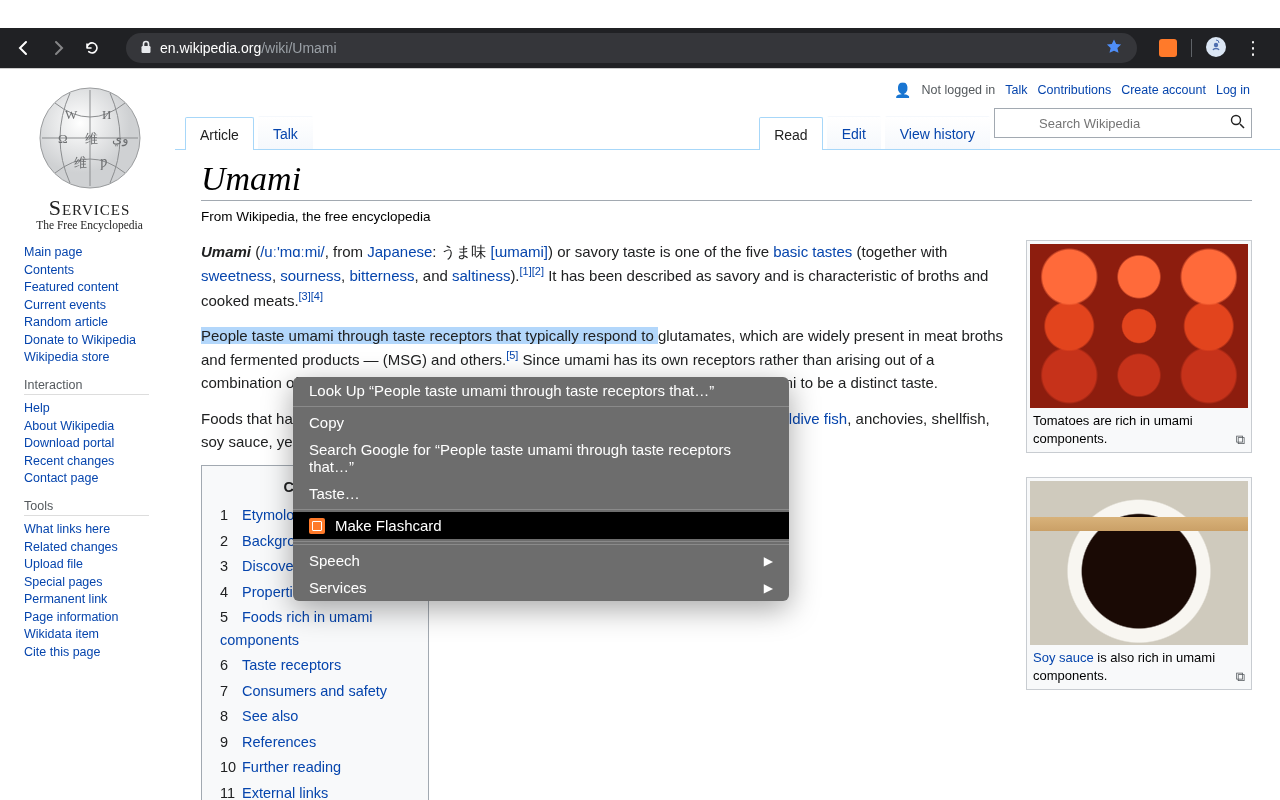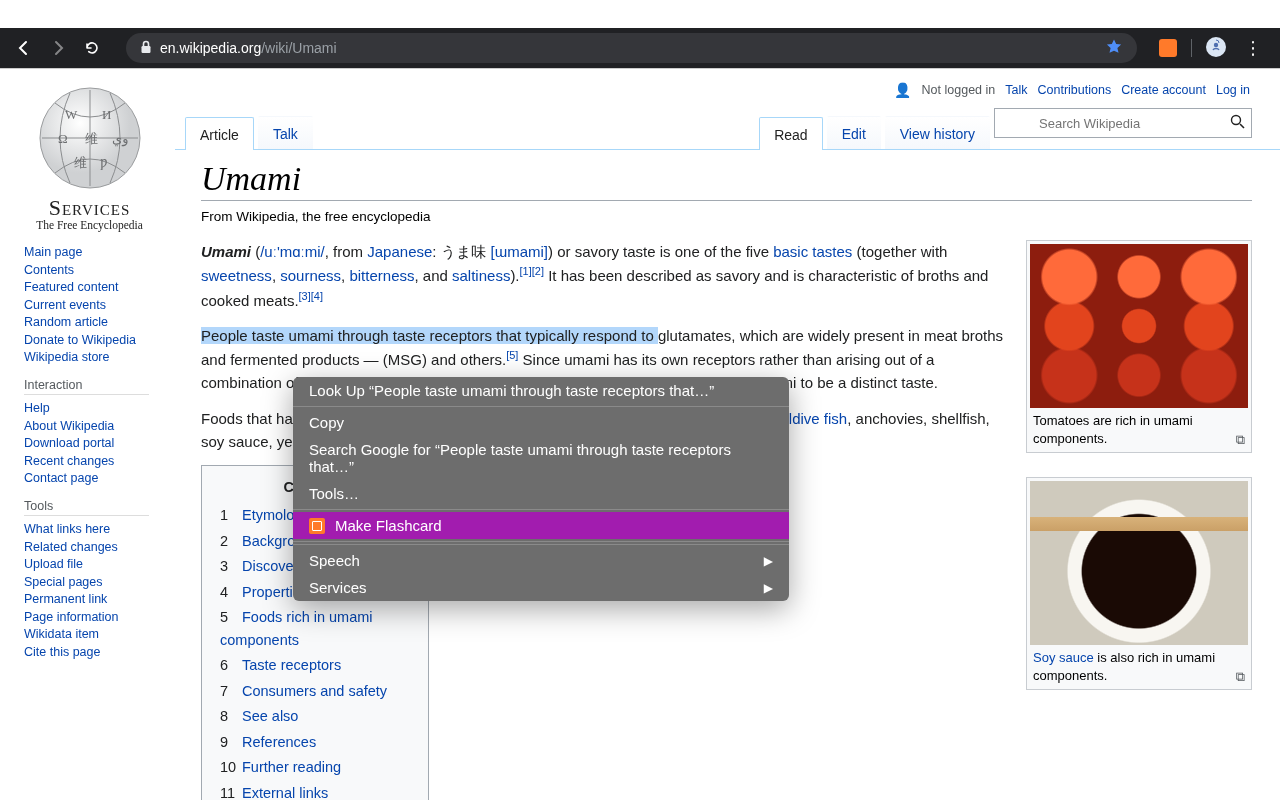--- a/index.html
+++ b/index.html
@@ -83,21 +83,21 @@
   
   .toc { border:1px solid #a2a9b1; background:#f8f9fa; padding:10px 18px 12px; font-size:14.5px; width:228px; margin-top:8px; }
   .toc-title { text-align:center; font-weight:bold; margin-bottom:6px; }
   .toc ol { list-style:none; }
   .toc li { margin:3px 0; }
   .toc .n { color:#202122; display:inline-block; width:22px; }
 
   
   .ctxmenu { position:absolute; left:293px; top:377px; width:496px; background:#6d6d6d; border-radius:6px; box-shadow:0 8px 30px rgba(0,0,0,.35); color:#fff; font-size:15px; overflow:hidden; z-index:50; }
   .ctxmenu .row { padding:5px 16px; display:flex; align-items:center; gap:10px; cursor:default; }
-  .ctxmenu .row.sel { background:#a21caf; }
+  .ctxmenu .row.sel { background:#000000; }
   .ctxmenu .sep { height:1px; background:#8a8a8a; margin:2px 0; }
   .ctxmenu .arrow { margin-left:auto; font-size:12px; }
   .mk-icon { width:16px; height:16px; background:#ff7a2a; border-radius:2px; display:inline-block; position:relative; }
   .mk-icon::after{content:"";position:absolute;inset:3px;border:1.5px solid #fff;border-radius:1px;}
 
 </style>
 </head>
 <body>
 
 <div class="browser-top"></div>
@@ -293,21 +293,21 @@
       <span>Look Up “People taste umami through taste receptors that…”</span>
     </div>
   <div class="sep"></div>
   <div class="row">
       <span>Copy</span>
     </div>
   <div class="row">
       <span>Search Google for “People taste umami through taste receptors that…”</span>
     </div>
   <div class="row">
-      <span>Tools…</span>
+      <span>Taste…</span>
     </div>
   <div class="sep"></div>
   <div class="row sel">
       <span class="mk-icon"></span>
       <span>Make Flashcard</span>
     </div>
   <div class="sep"></div>
   <div class="sep"></div>
   <div class="row">
       <span>Speech</span>

